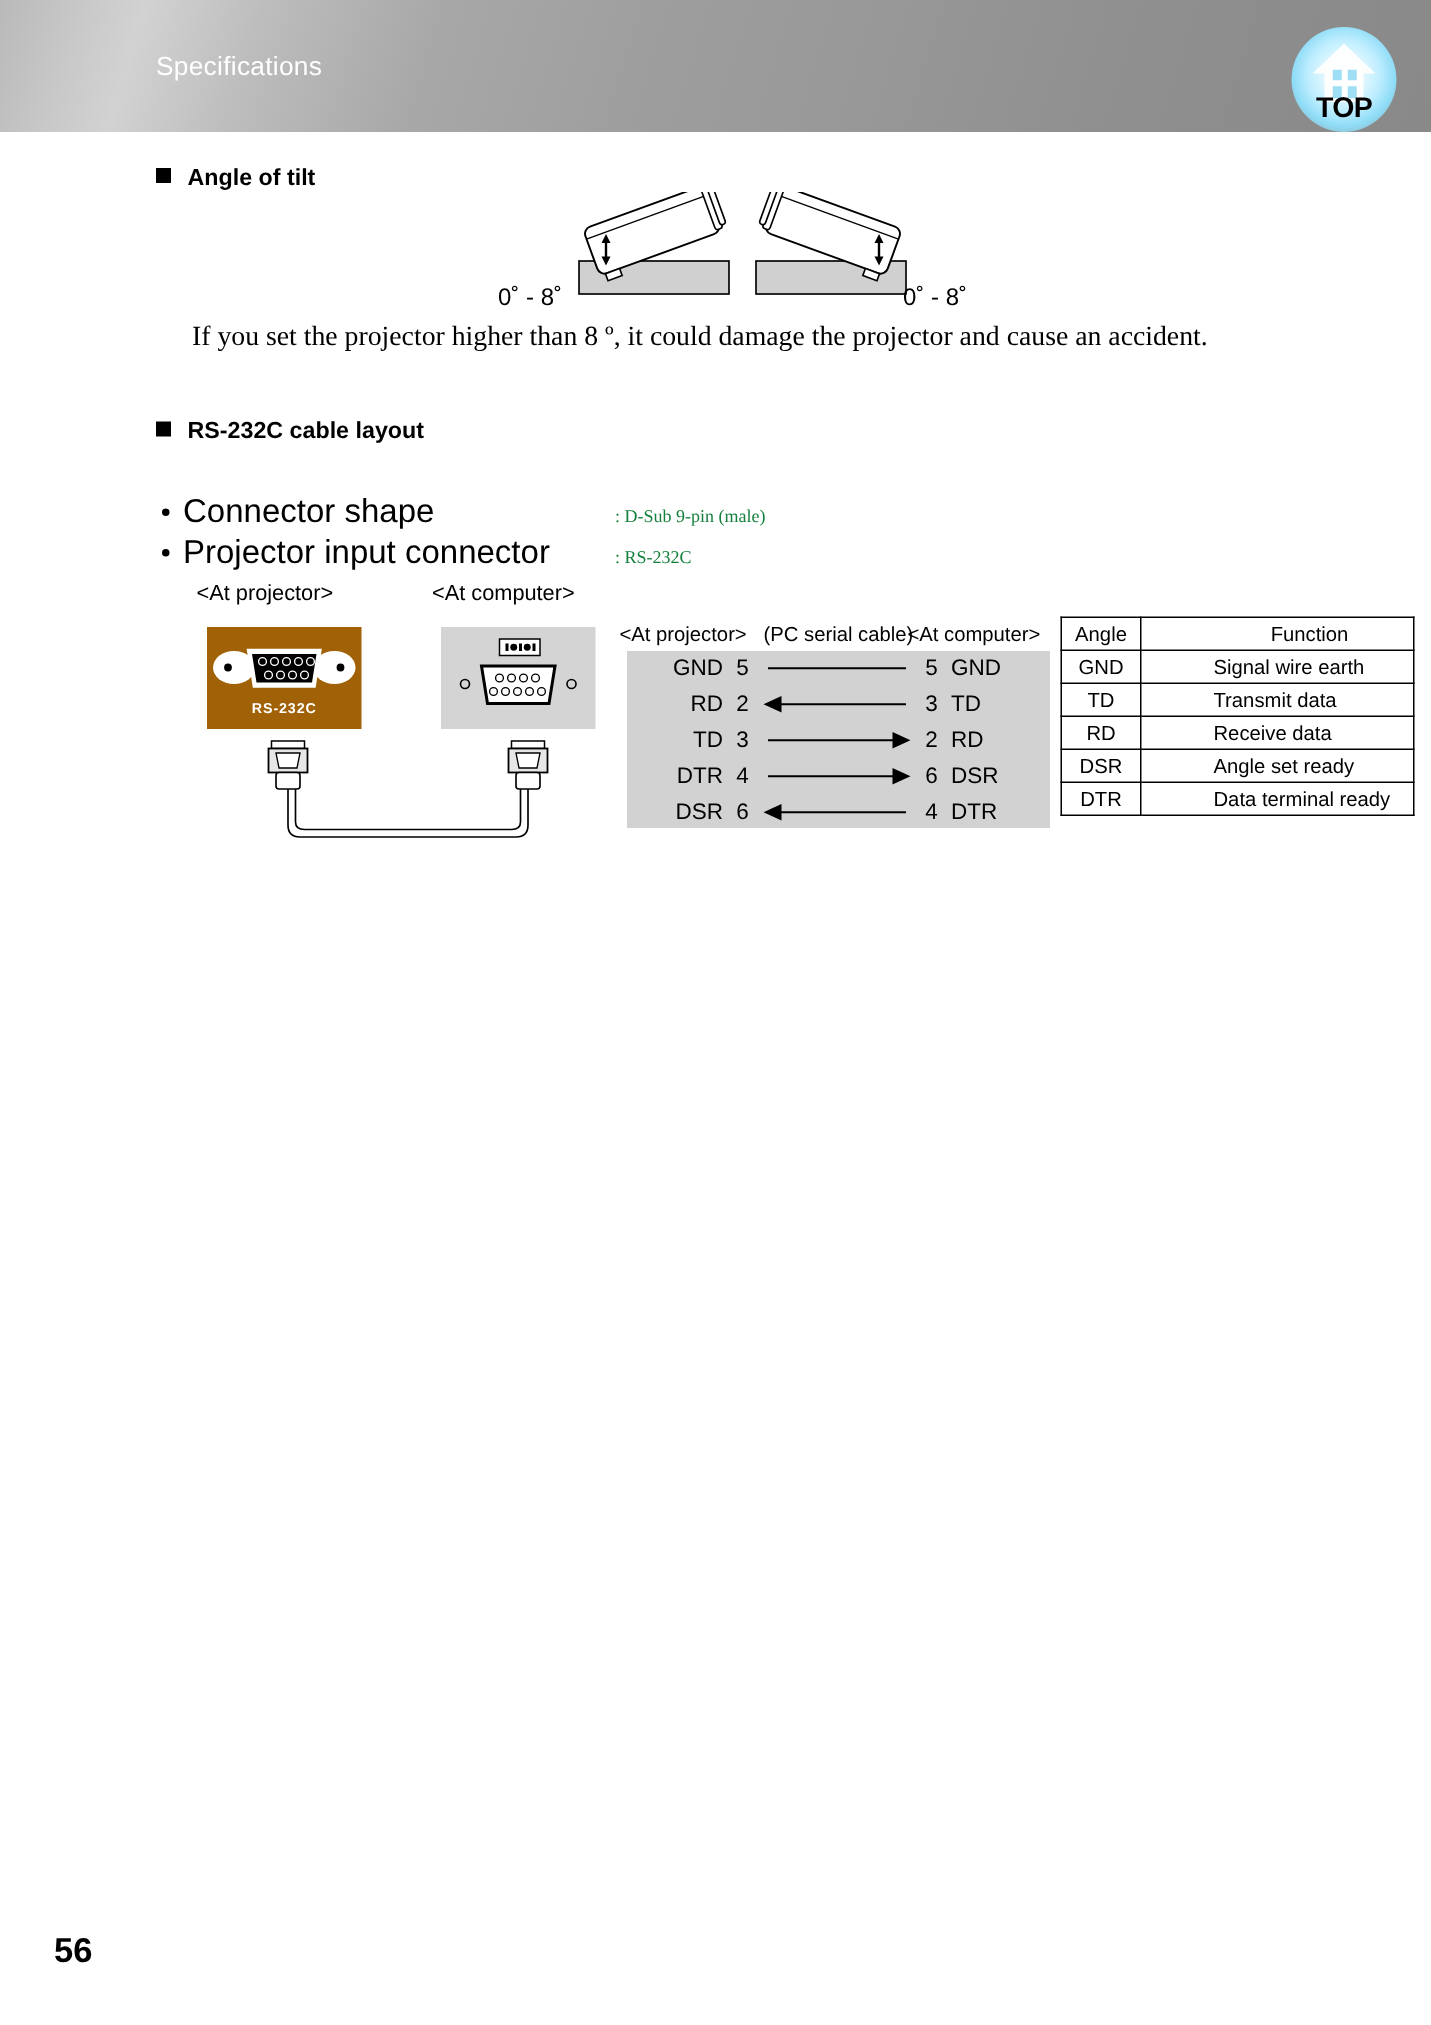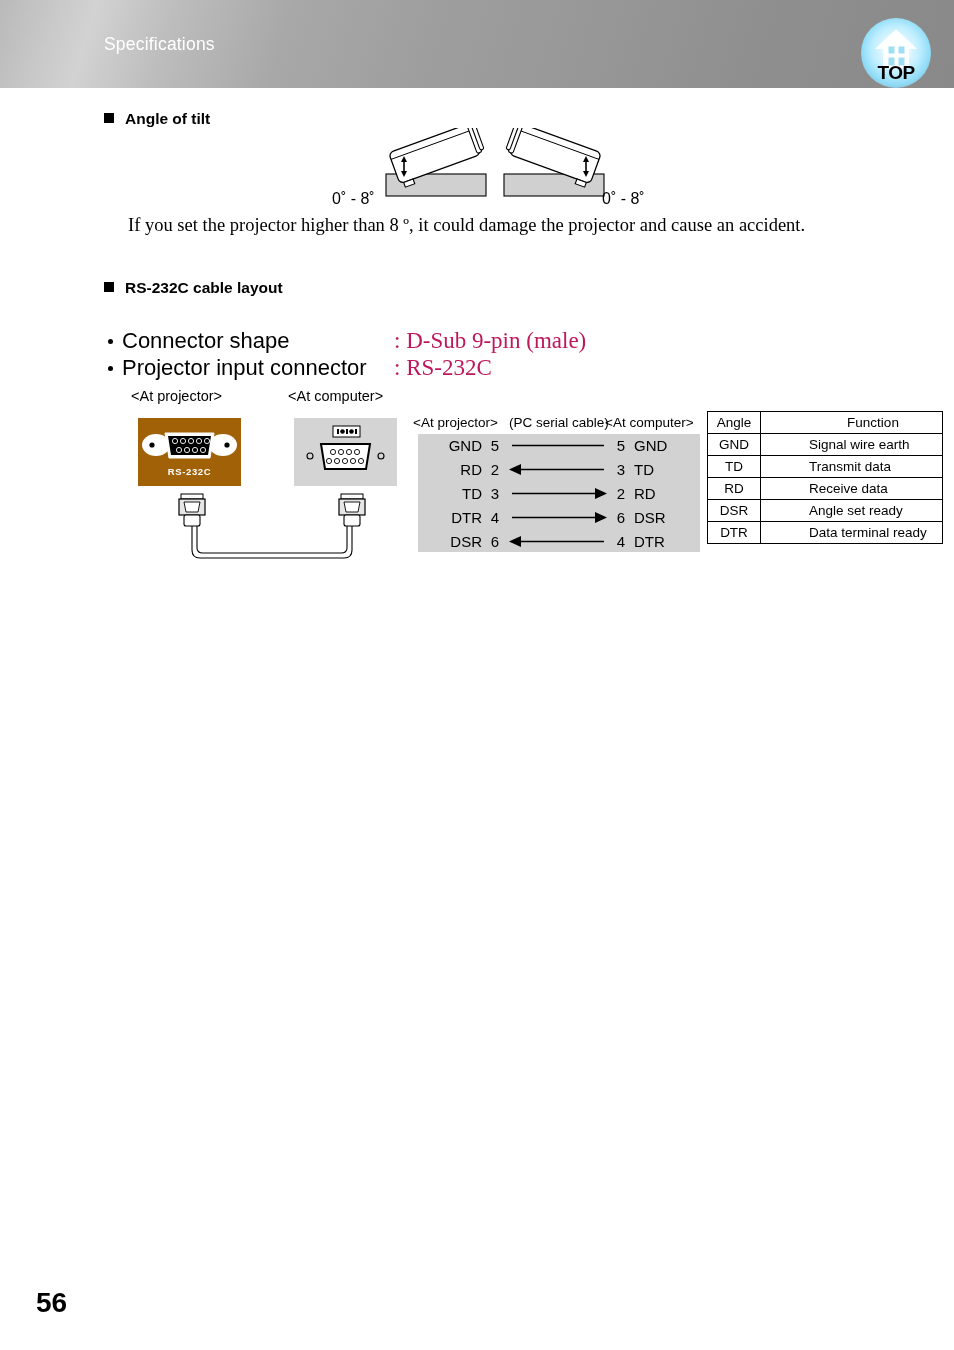--- a/index.html
+++ b/index.html
@@ -139,22 +139,23 @@
     margin-right: 9px;
   }
   .spec-label {
     display: inline-block;
     font-size: 22px;
     color: #000;
     width: 272px;
   }
   .spec-value {
     font-family: "Liberation Serif", serif;
-    font-size: 23px;
-    color: #be185d;
+    font-size: 12px;
+    color: #15803d;
+    margin-left: 16px;
   }
 
   
   .conn-caption {
     position: absolute;
     font-size: 14.5px;
     color: #000;
     white-space: nowrap;
   }
   #proj-panel {
@@ -266,21 +267,21 @@
   }
   #signal-table thead .c-fun {
     text-align: center;
   }
 
   
   #page-number {
     position: absolute;
     left: 36px;
     top: 1287px;
-    font-size: 28px;
+    font-size: 23px;
     font-weight: bold;
     color: #000;
   }
 </style>
 </head>
 <body>
 
 <div id="header">
   <div id="header-title">Specifications</div>
 </div>

